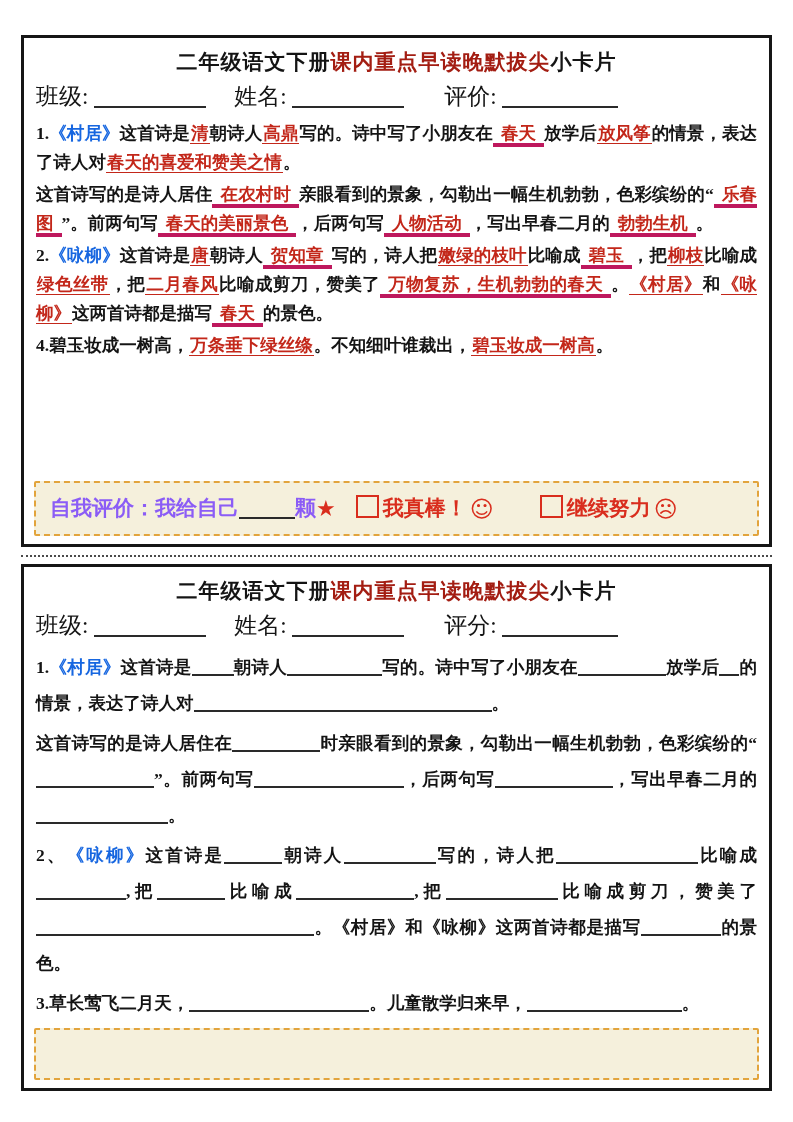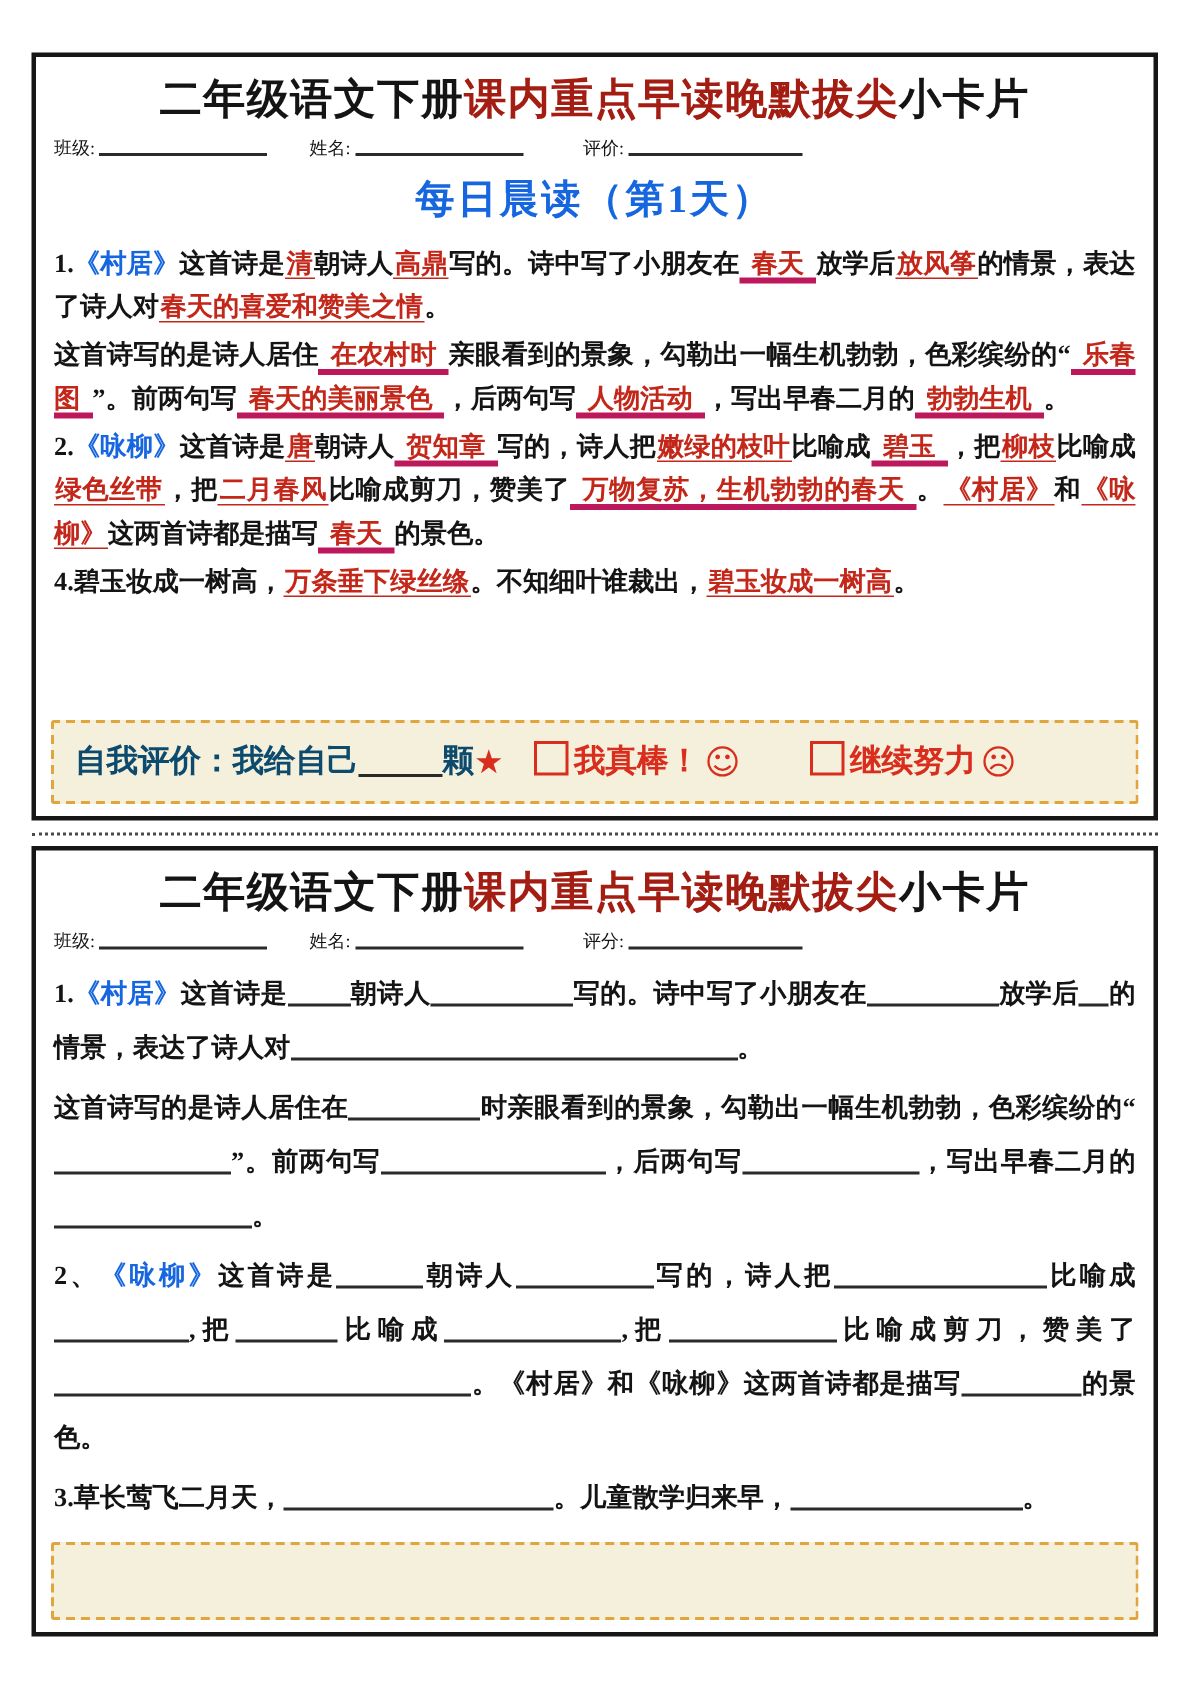--- a/index.html
+++ b/index.html
@@ -1,52 +1,51 @@
 <!DOCTYPE html>
 <html><head>
 <meta charset="utf-8">
 <style>
   html,body{margin:0;padding:0;background:#ffffff;}
   body{width:793px;min-height:1122px;font-family:"Liberation Serif","DejaVu Serif",serif;color:#141414;}
   .page{padding:35px 21px 20px 21px;}
   .card{border:3px solid #161616;background:#ffffff;padding:6px 10px 8px 10px;display:flex;flex-direction:column;box-sizing:border-box;}
   .card-1{min-height:512px;}
   .card-2{min-height:527px;}
-  .card-title{font-size:28px;font-weight:700;text-align:center;margin:6px 0 4px 0;letter-spacing:1px;line-height:1.2;}
-  .info-row{font-size:12px;margin:2px 2px 4px 2px;white-space:nowrap;}
+  .card-title{font-size:21px;font-weight:700;text-align:center;margin:6px 0 4px 0;letter-spacing:1px;line-height:1.2;}
+  .info-row{font-size:23px;margin:2px 2px 4px 2px;white-space:nowrap;}
   .section-heading{font-size:26px;font-weight:700;color:#1666e0;text-align:center;margin:4px 0 8px 0;letter-spacing:2px;}
   .body-text{font-size:17.5px;font-weight:600;padding:0 2px;text-align:justify;}
   .card-1 .body-text p{line-height:29px;margin:3px 0;}
   .card-2 .body-text p{line-height:36px;margin:4px 0;}
   .eval-box{margin-top:auto;border:2px dashed #e2a43c;background:#f5f0dc;border-radius:2px;padding:11px 12px 12px 14px;font-size:21px;font-weight:700;white-space:nowrap;}
   .card-separator{border-top:2px dotted #4a4a4a;margin:8px 0 7px 0;}
   
   .seg{white-space:pre-wrap;}
   .seg-plain{color:#141414;}
-  .seg-bold{color:#0c4a6e;font-weight:700;}
+  .seg-bold{color:#8b5cf6;font-weight:700;}
   .seg-blue{color:#1666e0;}
   .seg-darkred{color:#a31d12;}
   .seg-ans{color:#c3271a;border-bottom:1.8px solid #c3271a;padding:0 1px;}
   .seg-fill{color:#c3271a;border-bottom:4px solid #be185d;padding:0 8px;}
   .seg-blank{display:inline-block;border-bottom:2px solid #2a2a2a;height:1.05em;vertical-align:-0.18em;}
   .seg-gap{display:inline-block;}
   .seg-star{color:#d92d1d;font-family:"DejaVu Sans",sans-serif;font-size:22px;vertical-align:-1px;}
   .seg-face{color:#d92d1d;font-family:"DejaVu Sans",sans-serif;font-size:23px;font-weight:400;vertical-align:-2px;margin-left:3px;}
   .seg-redbold{color:#d92d1d;font-weight:700;font-family:Liberation Serif, serif;}
   .seg-checkbox{display:inline-block;width:19px;height:19px;border:2.5px solid #d92d1d;vertical-align:-3px;margin:0 4px 0 2px;background:#f5f0dc;}
 </style>
 </head>
 <body>
 
 <div class="page">
 
   <div class="card card-1">
     <div class="card-title"><span class="seg seg-plain">二年级语文下册</span><span class="seg seg-darkred">课内重点早读晚默拔尖</span><span class="seg seg-plain">小卡片</span></div>
     <div class="info-row"><span class="seg seg-plain">班级: </span><span class="seg seg-blank" style="width: 112px;"></span><span class="seg seg-gap" style="width: 28px;"></span><span class="seg seg-plain">姓名: </span><span class="seg seg-blank" style="width: 112px;"></span><span class="seg seg-gap" style="width: 40px;"></span><span class="seg seg-plain">评价: </span><span class="seg seg-blank" style="width: 116px;"></span></div>
-    <div class="section-heading">每日晨读（第1天）</div>
     <div class="body-text">
       <p><span class="seg seg-plain">1.</span><span class="seg seg-blue">《村居》</span><span class="seg seg-plain">这首诗是</span><span class="seg seg-ans">清</span><span class="seg seg-plain">朝诗人</span><span class="seg seg-ans">高鼎</span><span class="seg seg-plain">写的。诗中写了小朋友在</span><span class="seg seg-fill">春天</span><span class="seg seg-plain">放学后</span><span class="seg seg-ans">放风筝</span><span class="seg seg-plain">的情景，表达了诗人对</span><span class="seg seg-ans">春天的喜爱和赞美之情</span><span class="seg seg-plain">。</span></p>
       <p><span class="seg seg-plain">这首诗写的是诗人居住</span><span class="seg seg-fill">在农村时</span><span class="seg seg-plain">亲眼看到的景象，勾勒出一幅生机勃勃，色彩缤纷的“</span><span class="seg seg-fill">乐春图</span><span class="seg seg-plain">”。前两句写</span><span class="seg seg-fill">春天的美丽景色</span><span class="seg seg-plain">，后两句写</span><span class="seg seg-fill">人物活动</span><span class="seg seg-plain">，写出早春二月的</span><span class="seg seg-fill">勃勃生机</span><span class="seg seg-plain">。</span></p>
       <p><span class="seg seg-plain">2.</span><span class="seg seg-blue">《咏柳》</span><span class="seg seg-plain">这首诗是</span><span class="seg seg-ans">唐</span><span class="seg seg-plain">朝诗人</span><span class="seg seg-fill">贺知章</span><span class="seg seg-plain">写的，诗人把</span><span class="seg seg-ans">嫩绿的枝叶</span><span class="seg seg-plain">比喻成</span><span class="seg seg-fill">碧玉</span><span class="seg seg-plain">，把</span><span class="seg seg-ans">柳枝</span><span class="seg seg-plain">比喻成</span><span class="seg seg-ans">绿色丝带</span><span class="seg seg-plain">，把</span><span class="seg seg-ans">二月春风</span><span class="seg seg-plain">比喻成剪刀，赞美了</span><span class="seg seg-fill">万物复苏，生机勃勃的春天</span><span class="seg seg-plain">。</span><span class="seg seg-ans">《村居》</span><span class="seg seg-plain">和</span><span class="seg seg-ans">《咏柳》</span><span class="seg seg-plain">这两首诗都是描写</span><span class="seg seg-fill">春天</span><span class="seg seg-plain">的景色。</span></p>
       <p><span class="seg seg-plain">4.碧玉妆成一树高，</span><span class="seg seg-ans">万条垂下绿丝绦</span><span class="seg seg-plain">。不知细叶谁裁出，</span><span class="seg seg-ans">碧玉妆成一树高</span><span class="seg seg-plain">。</span></p>
     </div>
     <div class="eval-box"><span class="seg seg-bold">自我评价：我给自己</span><span class="seg seg-blank" style="width: 56px;"></span><span class="seg seg-bold">颗</span><span class="seg seg-star">★</span><span class="seg seg-gap" style="width: 18px;"></span><span class="seg seg-checkbox"></span><span class="seg seg-redbold">我真棒！</span><span class="seg seg-face">☺</span><span class="seg seg-gap" style="width: 44px;"></span><span class="seg seg-checkbox"></span><span class="seg seg-redbold">继续努力</span><span class="seg seg-face">☹</span></div>
   </div>
 
   <div class="card-separator"></div>

